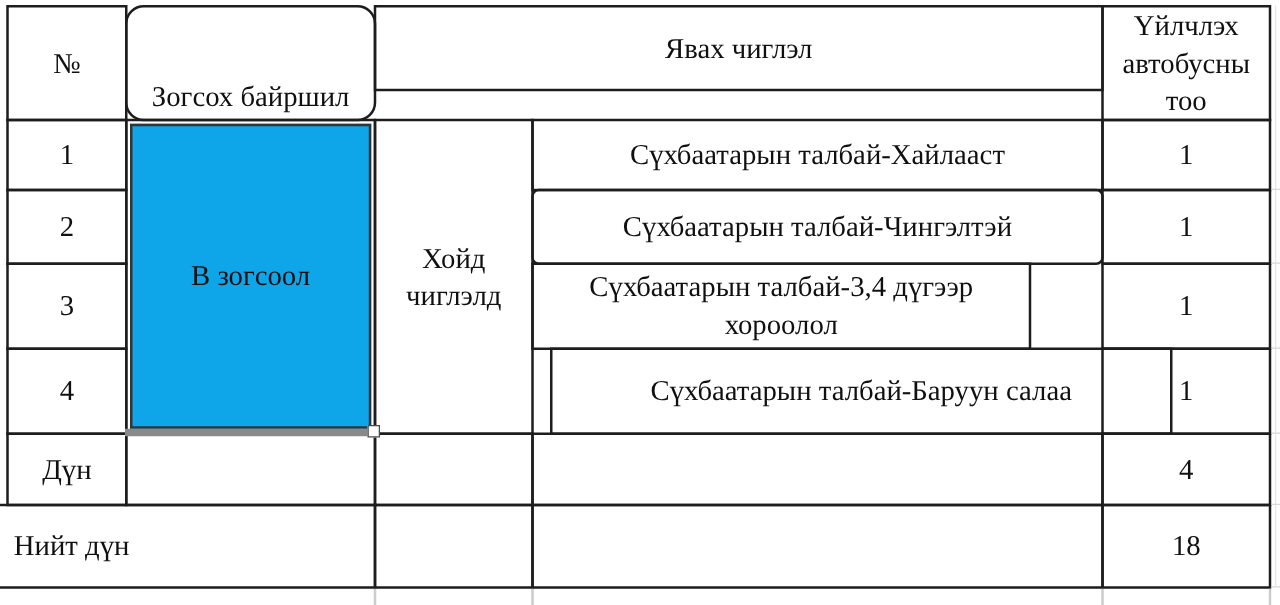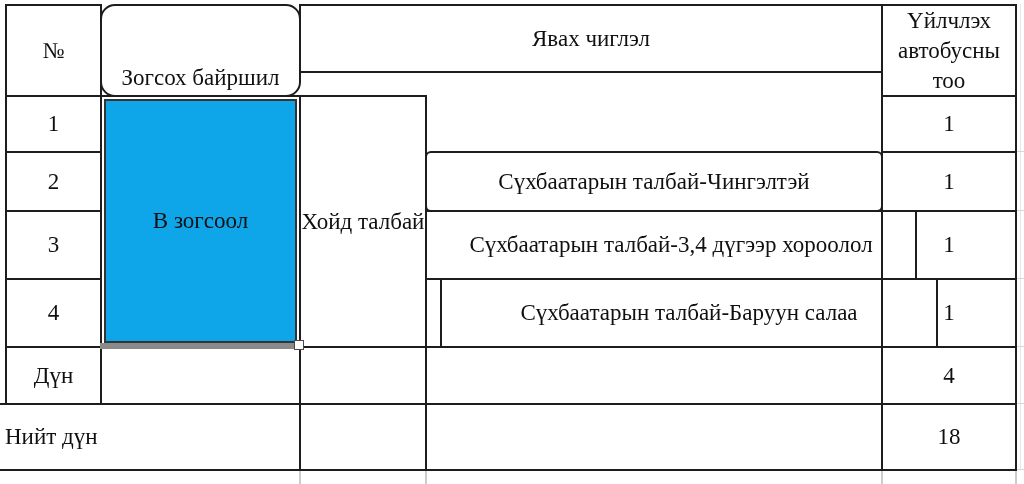--- a/index.html
+++ b/index.html
@@ -23,21 +23,21 @@
     border:2px solid var(--border);
     display:flex;
     align-items:center;
     justify-content:center;
     font-size:23px;
     line-height:1.3;
     text-align:center;
     background:transparent;
   }
   .cell.bottom-align{align-items:flex-end;padding-bottom:2px;border-radius:15px;}
-  .cell.no-left{border-left:none;justify-content:flex-start;text-align:left;padding-left:5px;}
+  .cell.no-left{border-left:none;justify-content:flex-start;text-align:left;padding-left:11px;}
   .cell.wrap3{line-height:30px;padding:0 8px;}
   .inner-box{
     position:absolute;
     box-sizing:border-box;
     border:2px solid #343434;
     display:flex;align-items:center;justify-content:center;
     font-size:23px;
     background:#0ea5e9;
     z-index:2;
   }
@@ -67,24 +67,25 @@
   <div class="cell" style="left:5px;top:95px;width:97px;height:58px;">1</div>
   <div class="cell" style="left:5px;top:151px;width:97px;height:61px;">2</div>
   <div class="cell" style="left:5px;top:210px;width:97px;height:70px;">3</div>
   <div class="cell" style="left:5px;top:278px;width:97px;height:70px;">4</div>
 
   <div class="cell" style="left:100px;top:95px;width:201px;height:253px;"></div>
   <div class="inner-box" style="left:104px;top:99px;width:193px;height:244px;">В зогсоол</div>
   <div class="gray-edge" style="left:100px;top:343px;width:201px;height:6px;"></div>
   <div class="handle" style="left:294px;top:340px;"></div>
 
-  <div class="cell" style="left:299px;top:95px;width:128px;height:253px;">Хойд талбай</div>
+  <div class="cell" style="left:299px;top:95px;width:128px;height:253px;">Хойд чиглэлд</div>
 
+  <div class="cell" style="left:425px;top:95px;width:458px;height:58px;">Сүхбаатарын талбай-Хайлааст</div>
   <div class="cell" style="left:425px;top:151px;width:458px;height:61px;border-radius:6px;">Сүхбаатарын талбай-Чингэлтэй</div>
-  <div class="cell" style="left:425px;top:210px;width:492px;height:70px;">Сүхбаатарын талбай-3,4 дүгээр хороолол</div>
+  <div class="cell" style="left:425px;top:210px;width:400px;height:70px;">Сүхбаатарын талбай-3,4 дүгээр хороолол</div>
   <div class="cell" style="left:440px;top:278px;width:498px;height:70px;">Сүхбаатарын талбай-Баруун салаа</div>
 
   <div class="cell" style="left:881px;top:95px;width:136px;height:58px;">1</div>
   <div class="cell" style="left:881px;top:151px;width:136px;height:61px;">1</div>
   <div class="cell" style="left:881px;top:210px;width:136px;height:70px;">1</div>
   <div class="cell" style="left:881px;top:278px;width:136px;height:70px;">1</div>
 
   <div class="cell" style="left:5px;top:346px;width:97px;height:59px;">Дүн</div>
   <div class="cell" style="left:100px;top:346px;width:201px;height:59px;"></div>
   <div class="cell" style="left:299px;top:346px;width:128px;height:59px;"></div>

